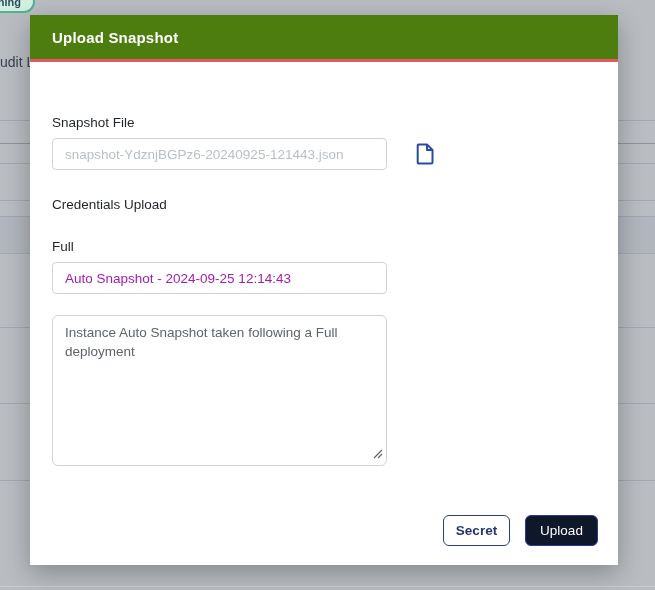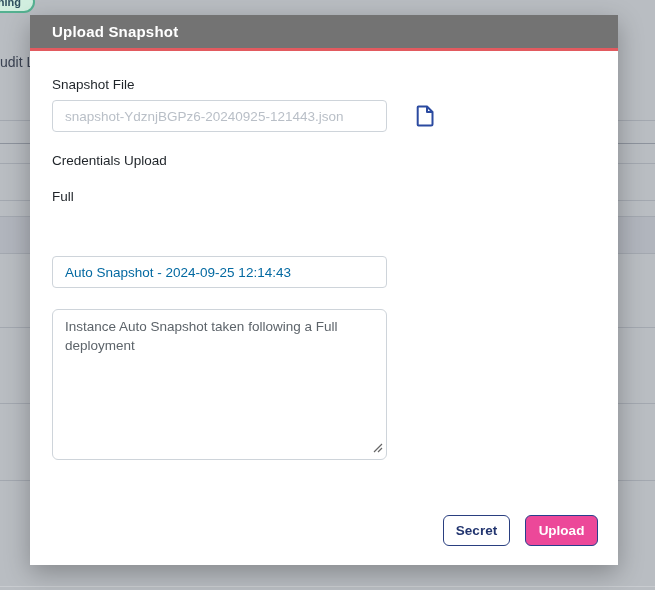--- a/index.html
+++ b/index.html
@@ -32,48 +32,49 @@
 
   
   .modal {
     position: absolute; left: 30px; top: 15px;
     width: 588px; height: 550px;
     background: #ffffff;
     box-shadow: 0 8px 24px rgba(0,0,0,0.28);
     display: flex; flex-direction: column;
   }
   .modal-header {
-    height: 36px; flex: 0 0 auto;
-    background: #737373;
+    height: 47px; flex: 0 0 auto;
+    background: #4d7c0f;
     border-bottom: 3px solid #e25a5f;
     display: flex; align-items: center;
     padding: 0 22px;
   }
   .modal-title { color: #ffffff; font-size: 15px; font-weight: bold; letter-spacing: 0.2px; }
 
   .modal-body { flex: 1 1 auto; padding: 26px 22px 0 22px; }
 
   .field { margin-bottom: 21px; }
   .field-label {
     display: block;
     font-size: 13.5px; font-weight: 500; color: #1f2429;
     margin-bottom: 8px;
+    margin-top: 27px;
   }
   .input-row { display: flex; align-items: center; }
   .text-input {
     width: 335px; height: 32px;
     border: 1px solid #ced4da; border-radius: 4px;
     padding: 0 12px;
     font-family: "Liberation Sans", sans-serif;
     font-size: 13.5px; color: #434a50;
     background: #ffffff;
     outline: none;
   }
   .text-input::placeholder { color: #b9bfc7; opacity: 1; }
-  .text-input.muted { color: #0369a1; margin-top: 44px; }
+  .text-input.muted { color: #a21caf; }
 
   .file-icon-btn {
     margin-left: 27px;
     width: 22px; height: 24px;
     display: inline-flex; align-items: center; justify-content: center;
     cursor: pointer; background: none; border: none;
   }
 
   .textarea-wrap { position: relative; width: 335px; }
   .description-textarea {
@@ -100,23 +101,23 @@
     cursor: pointer;
   }
   .btn-cancel {
     width: 67px;
     background: #ffffff;
     border: 1px solid #2a3f80;
     color: #22356f;
   }
   .btn-upload {
     width: 73px;
-    background: #ec4899;
+    background: #0f172a;
     border: 1px solid #283f8d;
-    color: #ffffff; font-weight: bold;
+    color: #ffffff; font-weight: normal;
   }
 </style>
 </head>
 <body>
 
 <div>
   <div class="bg-line" style="top:120px"></div>
   <div class="bg-line dark" style="top:143px"></div>
   <div class="bg-line" style="top:163px"></div>
   <div class="bg-line" style="top:200px"></div>

